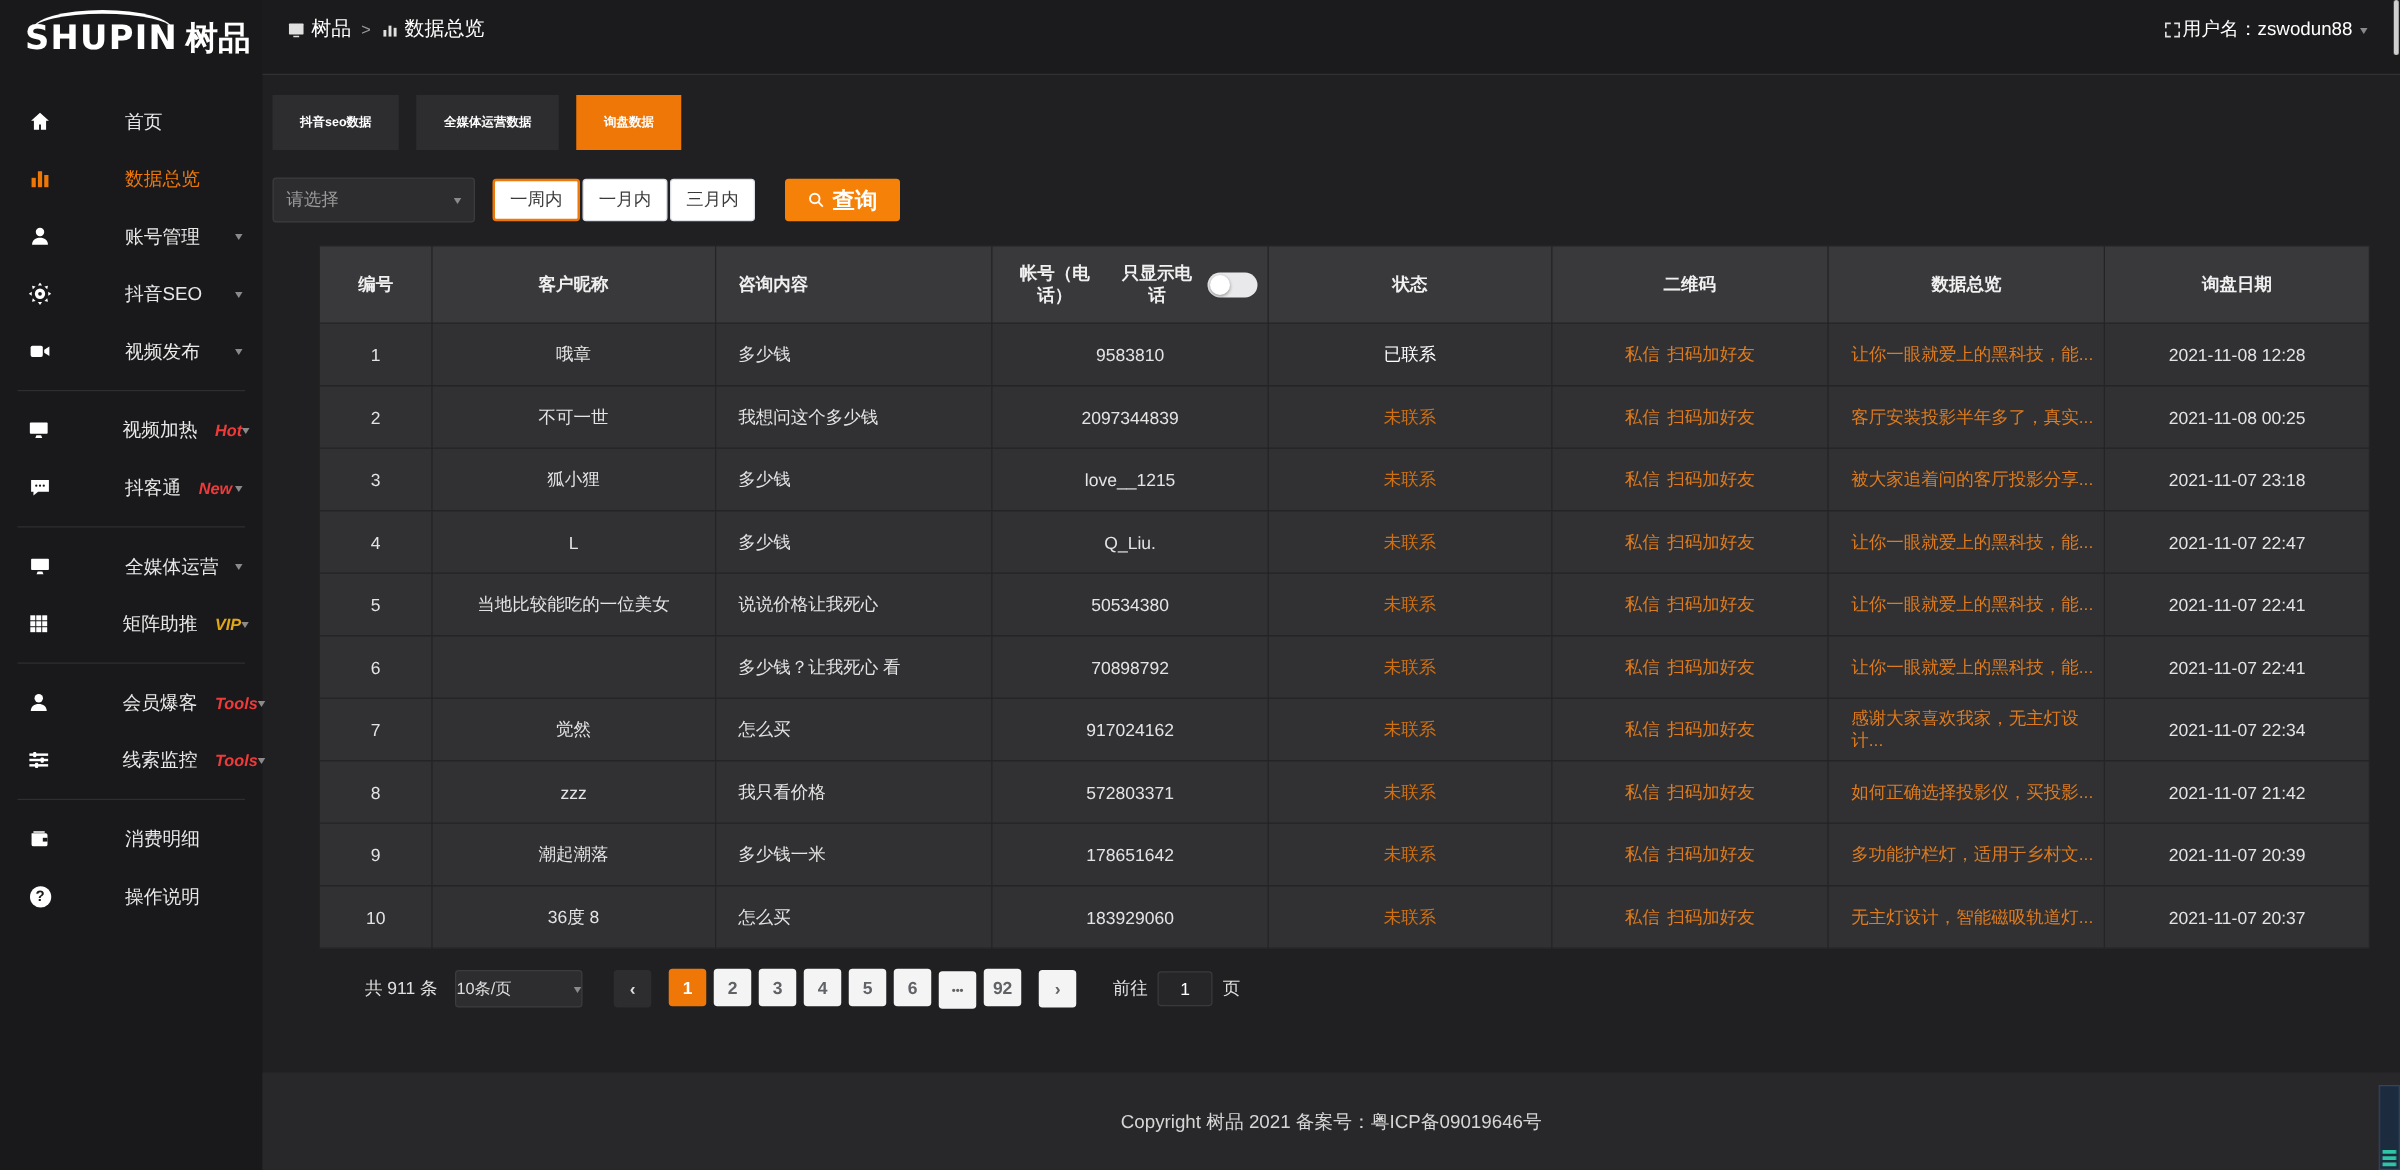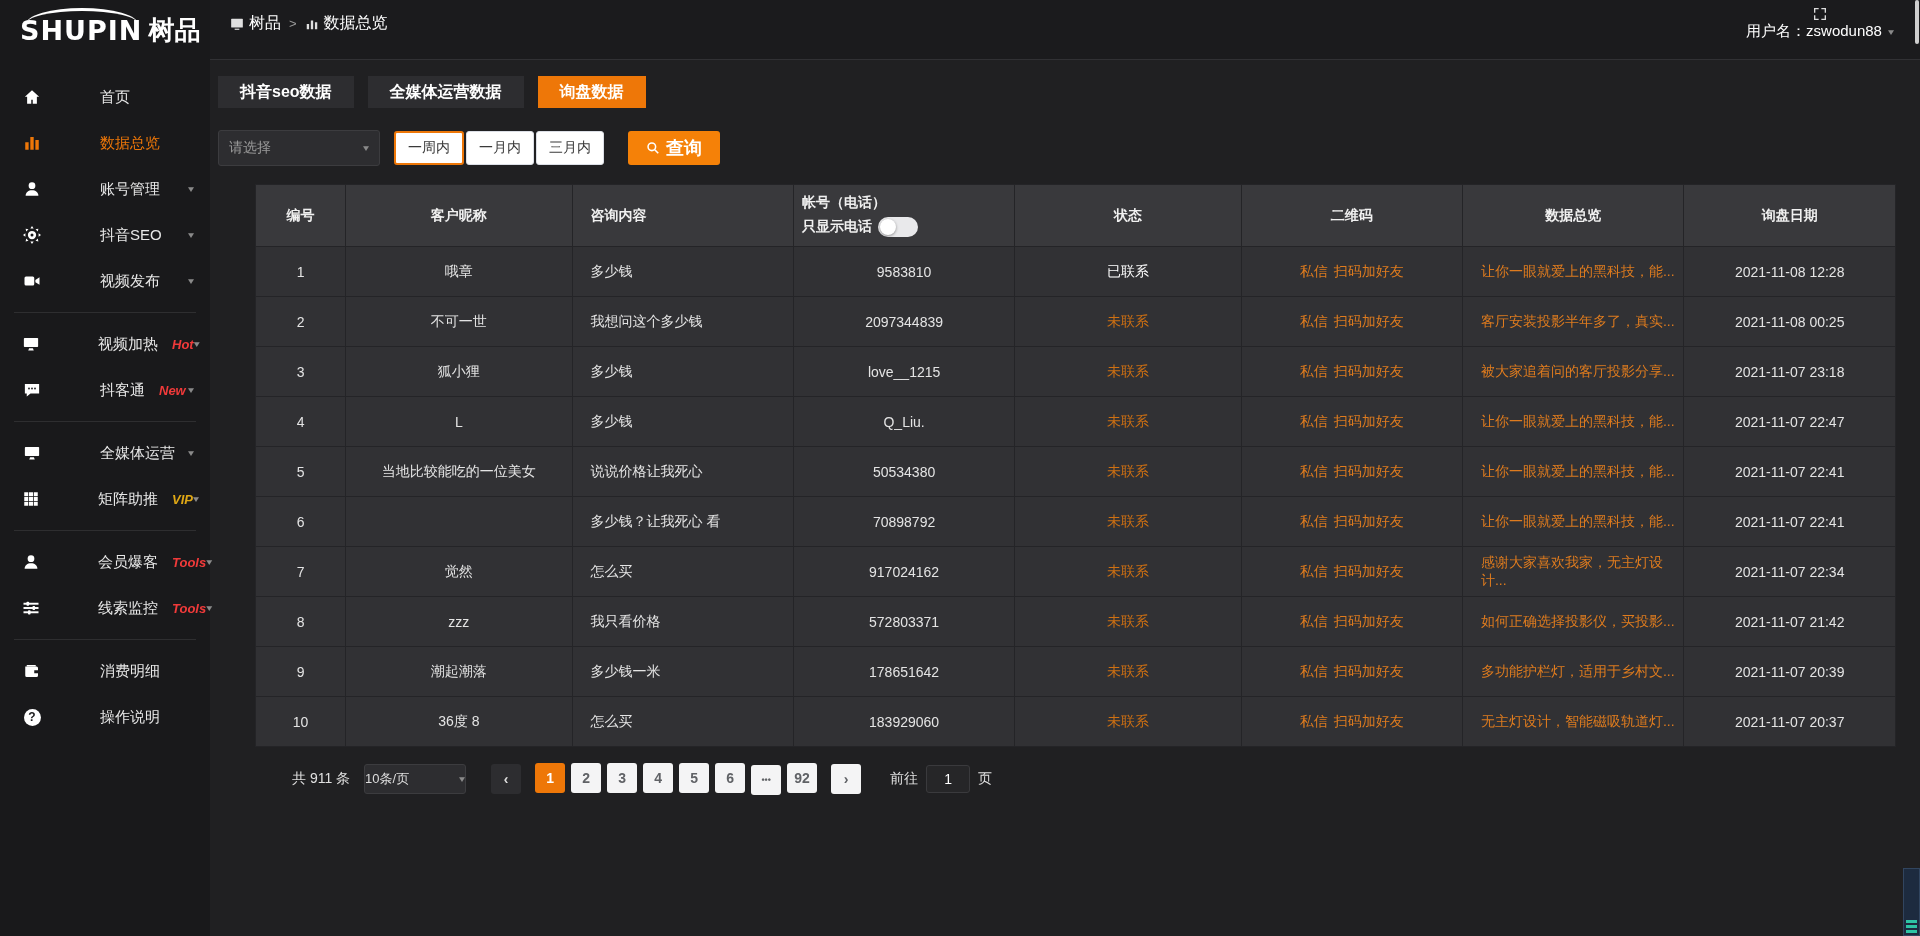--- a/index.html
+++ b/index.html
@@ -29,49 +29,49 @@
   .menu-divider{border:none;border-top:1px solid #2e2e30;margin:8px 14px;}
   .q-circle{width:17px;height:17px;border-radius:50%;background:#fff;color:#19191b;font-size:12px;font-weight:bold;display:flex;align-items:center;justify-content:center;}
 
   
   .main{flex:1;display:flex;flex-direction:column;height:100%;}
   .topbar{height:60px;background:var(--header-bg);border-bottom:1px solid #313134;display:flex;align-items:center;padding:0 26px 12px 20px;}
   .crumbs{display:flex;align-items:center;font-size:16px;color:#fff;gap:8px;}
   .crumb{display:flex;align-items:center;gap:5px;cursor:pointer;}
   .crumb .c-icon{color:#e0e0e0;display:inline-flex;}
   .crumb-sep{color:#9a9a9a;font-size:13px;}
-  .topbar-right{margin-left:auto;display:flex;align-items:center;flex-direction:column;}
+  .topbar-right{margin-left:auto;display:flex;align-items:center;}
   .fullscreen{color:#dcdcdc;cursor:pointer;display:inline-flex;}
   .username{font-size:15px;color:#fff;cursor:pointer;display:flex;align-items:center;gap:4px;}
   .username .mi-chevron{margin-left:2px;}
 
   .content{flex:1;padding:16px 24px 0 8px;}
   
   .tabs{display:flex;gap:14px;margin-left:0;}
-  .tab{height:32px;padding:0 22px;background:#2d2d30;color:#fff;font-size:16px;font-weight:bold;border:none;display:flex;align-items:center;cursor:pointer;}
+  .tab{height:44px;padding:0 22px;background:#2d2d30;color:#fff;font-size:10px;font-weight:bold;border:none;display:flex;align-items:center;cursor:pointer;}
   .tab.active{background:var(--accent);}
   
   .filters{display:flex;align-items:center;margin-top:22px;gap:14px;}
   .select{width:162px;height:36px;background:#2d2d30;border:1px solid #3c3c3f;border-radius:3px;display:flex;align-items:center;padding:0 10px;color:#9a9a9a;font-size:14px;cursor:pointer;}
   .select .mi-chevron{margin-left:auto;}
   .range-btn{height:34px;min-width:64px;padding:0 12px;background:#fff;border:1px solid #dcdfe6;border-radius:3px;color:#3a3a3a;font-size:14px;cursor:pointer;margin-right:2px;}
   .range-btn.active{border:2px solid var(--accent);}
   .query-btn{height:34px;padding:0 18px;margin-left:8px;background:#f58108;border:none;border-radius:3px;color:#fff;font-size:18px;font-weight:bold;display:flex;align-items:center;gap:6px;cursor:pointer;}
 
   
   .table-wrap{margin:18px 0 0 37px;}
   table{width:100%;border-collapse:collapse;table-layout:fixed;}
   th,td{background:var(--row-bg);border:1px solid var(--row-border);font-size:14px;color:var(--text);text-align:center;vertical-align:middle;height:50px;padding:4px 8px;}
   thead th{background:var(--row-head-bg);height:62px;color:#f0f0f0;font-weight:bold;}
   .col-id{width:5.5%;} .col-nick{width:13.8%;} .col-consult{width:13.5%;} .col-acct{width:13.5%;}
   .col-status{width:13.8%;} .col-qr{width:13.5%;} .col-source{width:13.5%;} .col-date{width:12.9%;}
   td.cell-consult,td.cell-source{text-align:left;padding-left:18px;}
   th.col-consult{text-align:left;padding-left:18px;}
   th.col-source{text-align:center;}
-  .acct-head{display:flex;flex-direction:column;align-items:flex-start;gap:5px;}
+  .acct-head{display:flex;align-items:flex-end;gap:5px;}
   .toggle-line{display:flex;align-items:center;gap:6px;font-weight:bold;}
   .toggle{width:40px;height:20px;border-radius:10px;background:#e9e9eb;position:relative;cursor:pointer;}
   .toggle .knob{position:absolute;left:2px;top:2px;width:16px;height:16px;border-radius:50%;background:#fff;box-shadow:0 1px 3px rgba(0,0,0,.4);}
   .status-contacted{color:#fff;}
   .status-pending{color:var(--status-orange);}
   .qr-link{color:var(--link-orange);cursor:pointer;text-decoration:none;}
   .cell-qr .qr-link + .qr-link{margin-left:6px;}
   .cell-source{color:var(--link-orange);cursor:pointer;}
 
   
@@ -455,20 +455,23 @@
         <button class="pg-btn">›</button>
         <span class="goto">
           <span>前往</span>
           <input class="goto-input" value="1" style="">
           <span>页</span>
         </span>
       </div>
     </div>
   </section>
 
+  <footer class="footer">
+    <span>Copyright 树品 2021 备案号：粤ICP备09019646号</span>
+  </footer>
 </div>
 
 <div class="scroll-thumb"></div>
 <div class="float-widget">
     <i></i>
     <i></i>
     <i></i>
   </div>
 
 </body></html>

